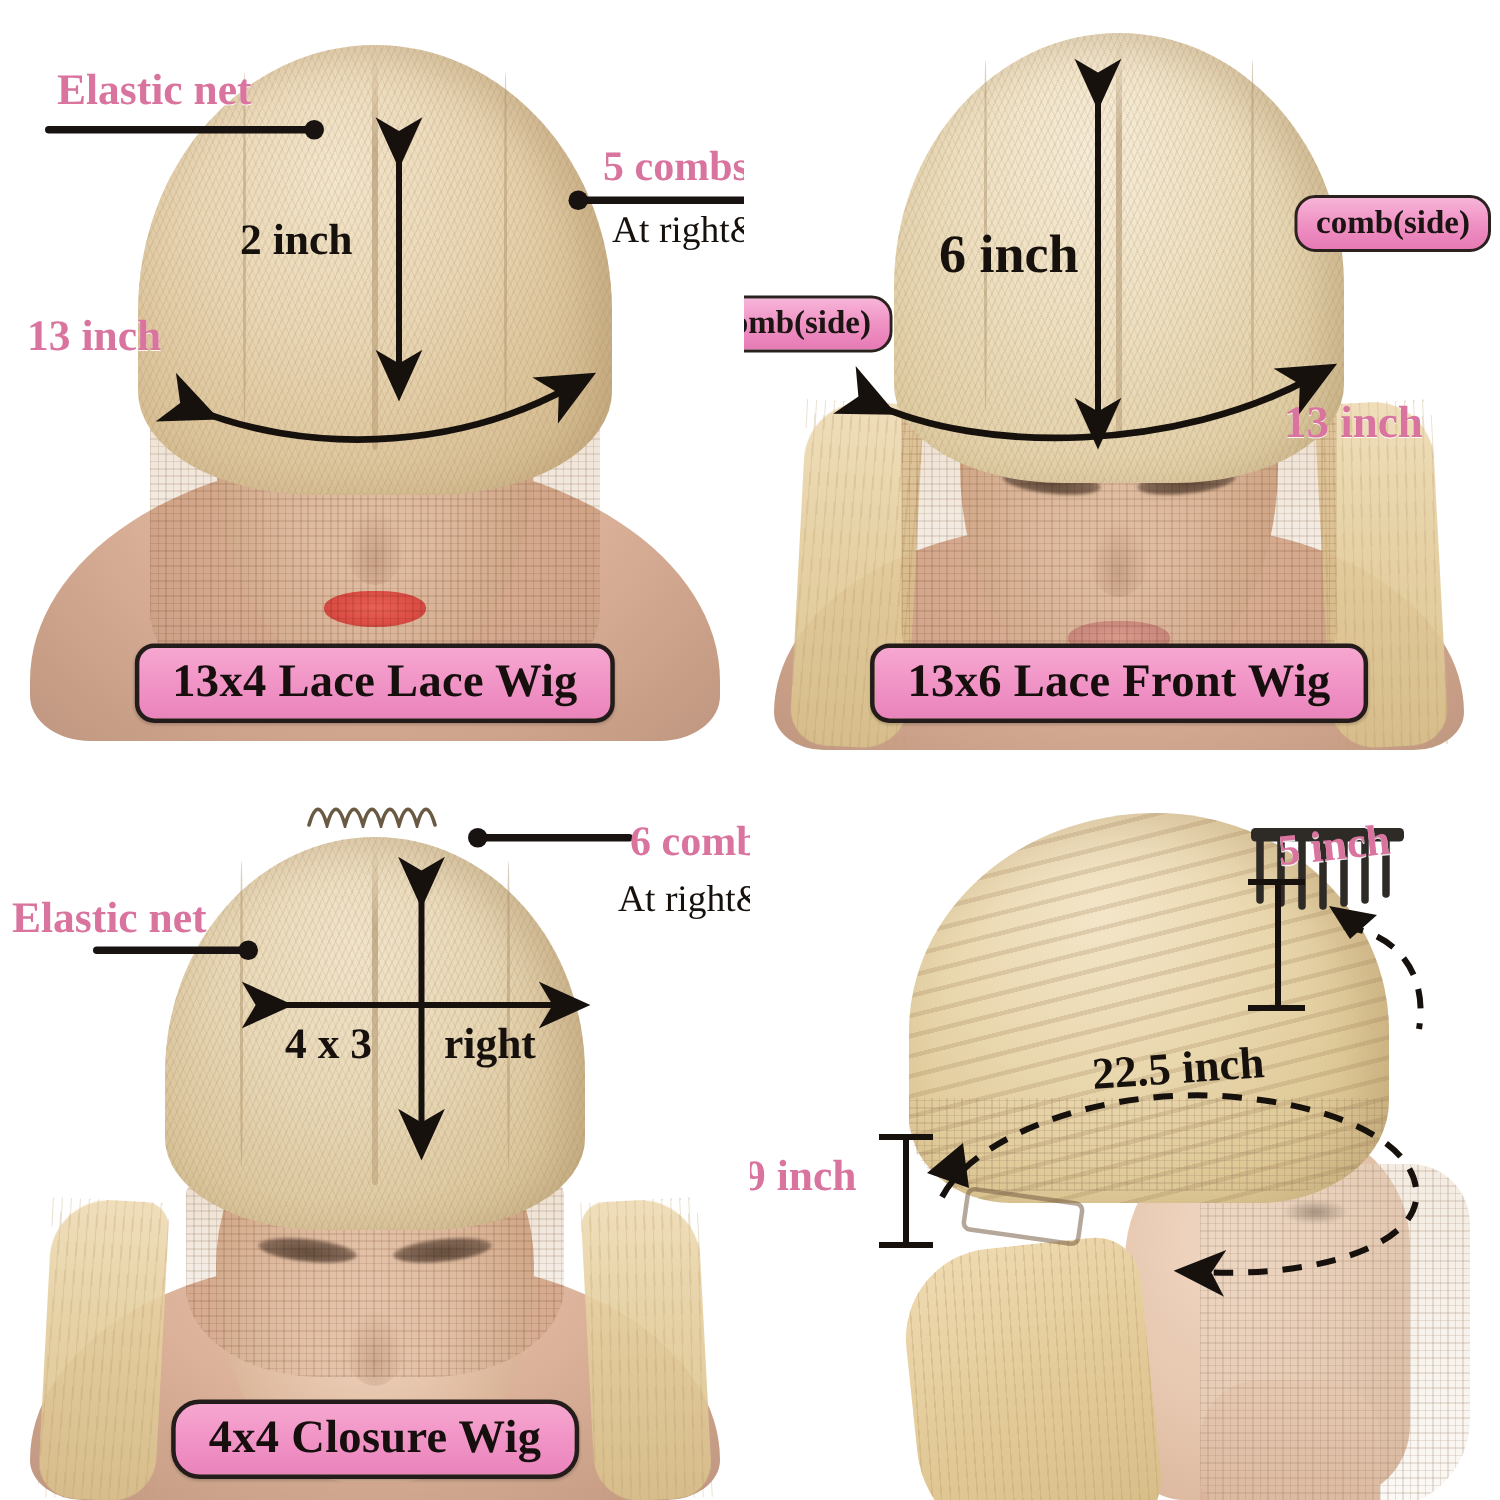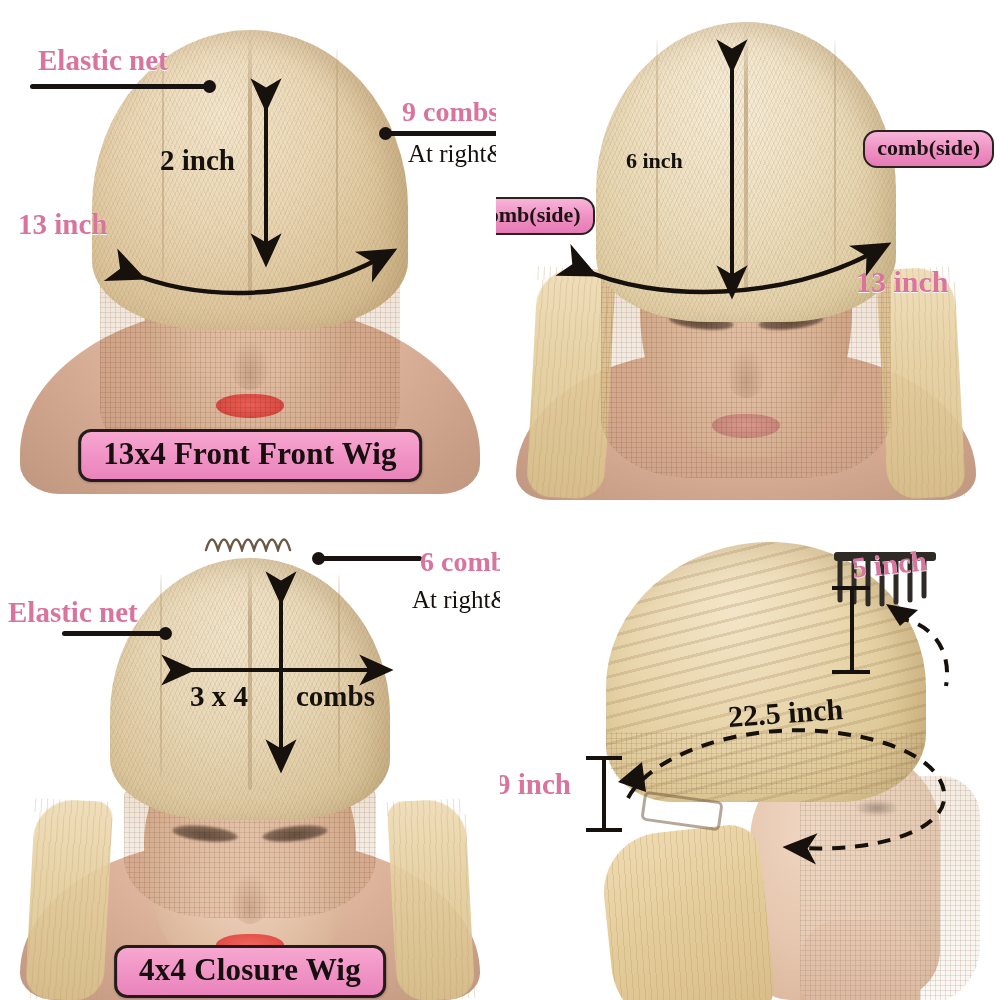--- a/index.html
+++ b/index.html
@@ -250,29 +250,29 @@
       <line x1="266" y1="95" x2="266" y2="250" stroke="#17110e" stroke-width="4" marker-start="url(#ah1)" marker-end="url(#ah1)"></line>
 
       <path d="M128,272 C200,302 300,302 380,258" stroke="#17110e" stroke-width="4.5" fill="none" marker-start="url(#ah1)" marker-end="url(#ah1)"></path>
     </svg>
 
     <div class="leader dot-right" style="left:30px; top:84px; width:180px;"></div>
     <div class="leader dot-left" style="left:385px; top:131px; width:115px;"></div>
 
     <div class="pink-text" style="left:38px; top:44px; font-size:29px;">Elastic net</div>
 
-    <div class="pink-text" style="left:402px; top:96px; font-size:28px;">9 combs</div>
+    <div class="pink-text" style="left:402px; top:96px; font-size:28px;">5 combs</div>
 
     <div class="black-text" style="left:408px; top:140px; font-size:25px; font-weight:400;">At right&amp;left</div>
 
     <div class="black-text" style="left:160px; top:144px; font-size:29px;">2 inch</div>
 
     <div class="pink-text" style="left:18px; top:208px; font-size:29px;">13 inch</div>
 
-    <div class="title-pill" style="bottom:18px;">13x4 Front Front Wig</div>
+    <div class="title-pill" style="bottom:18px;">13x4 Lace Lace Wig</div>
   </div>
 
   <div class="panel" id="panel-tr">
     <div class="scene">
       <div class="shoulders" style="bottom:0; height:150px;"></div>
       <div class="neck" style="bottom:70px;"></div>
       <div class="face" style="top:190px;">
         <div class="brow l"></div>
         <div class="brow r"></div>
         <div class="nose"></div>
@@ -306,24 +306,25 @@
         </marker>
       </defs>
       <line x1="236" y1="56" x2="236" y2="282" stroke="#17110e" stroke-width="4" marker-start="url(#ah2)" marker-end="url(#ah2)"></line>
       <path d="M84,268 C160,304 290,300 378,252" stroke="#17110e" stroke-width="4.5" fill="none" marker-start="url(#ah2)" marker-end="url(#ah2)"></path>
     </svg>
 
     <div class="pill" style="right:2px; top:130px; font-size:22px;">comb(side)</div>
 
     <div class="pill" style="left:-32px; top:197px; font-size:22px;">comb(side)</div>
 
-    <div class="black-text" style="left:130px; top:148px; font-size:22px;">6 inch</div>
+    <div class="black-text" style="left:130px; top:148px; font-size:36px;">6 inch</div>
 
     <div class="pink-text" style="left:360px; top:265px; font-size:30px;">13 inch</div>
 
+    <div class="title-pill" style="bottom:18px;">13x6 Lace Front Wig</div>
   </div>
 
   <div class="panel" id="panel-bl">
     <div class="scene">
       <div class="shoulders" style="bottom:0; height:160px;"></div>
       <div class="neck" style="bottom:84px;"></div>
       <div class="face" style="top:226px; height:262px;">
         <div class="brow l" style="top:100px;"></div>
         <div class="brow r" style="top:100px;"></div>
         <div class="nose" style="top:146px;"></div>
@@ -365,25 +366,25 @@
 
     <div class="leader dot-right" style="left:62px; top:131px; width:104px;"></div>
     <div class="leader dot-left" style="left:318px; top:56px; width:104px;"></div>
 
     <div class="pink-text" style="left:8px; top:96px; font-size:29px;">Elastic net</div>
 
     <div class="pink-text" style="left:420px; top:46px; font-size:28px;">6 combs</div>
 
     <div class="black-text" style="left:412px; top:86px; font-size:25px; font-weight:400;">At right&amp;left</div>
 
-    <div class="black-text" style="left:190px; top:180px; font-size:29px;">3 x 4</div>
-
-    <div class="black-text" style="left:296px; top:180px; font-size:29px;">combs</div>
-
-    <div class="title-pill" style="bottom:2px;">4x4 Closure Wig</div>
+    <div class="black-text" style="left:190px; top:180px; font-size:29px;">4 x 3</div>
+
+    <div class="black-text" style="left:296px; top:180px; font-size:29px;">right</div>
+
+    <div class="title-pill" style="bottom:14px;border-radius:19px;">4x4 Closure Wig</div>
   </div>
 
   <div class="panel" id="panel-br">
     <div class="scene">
 
       <div style="position:absolute; left:250px; top:250px; width:190px; height:250px;
                   background:radial-gradient(ellipse at 35% 30%, #f0d7c3 0%, #e6c6ae 50%, #d2ac91 100%);
                   border-radius:90px 80px 50px 40px;"></div>
       <div style="position:absolute; left:300px; top:420px; width:120px; height:120px;
                   background:linear-gradient(180deg,#e5c1a8,#d3ab91); border-radius:40px;"></div>

